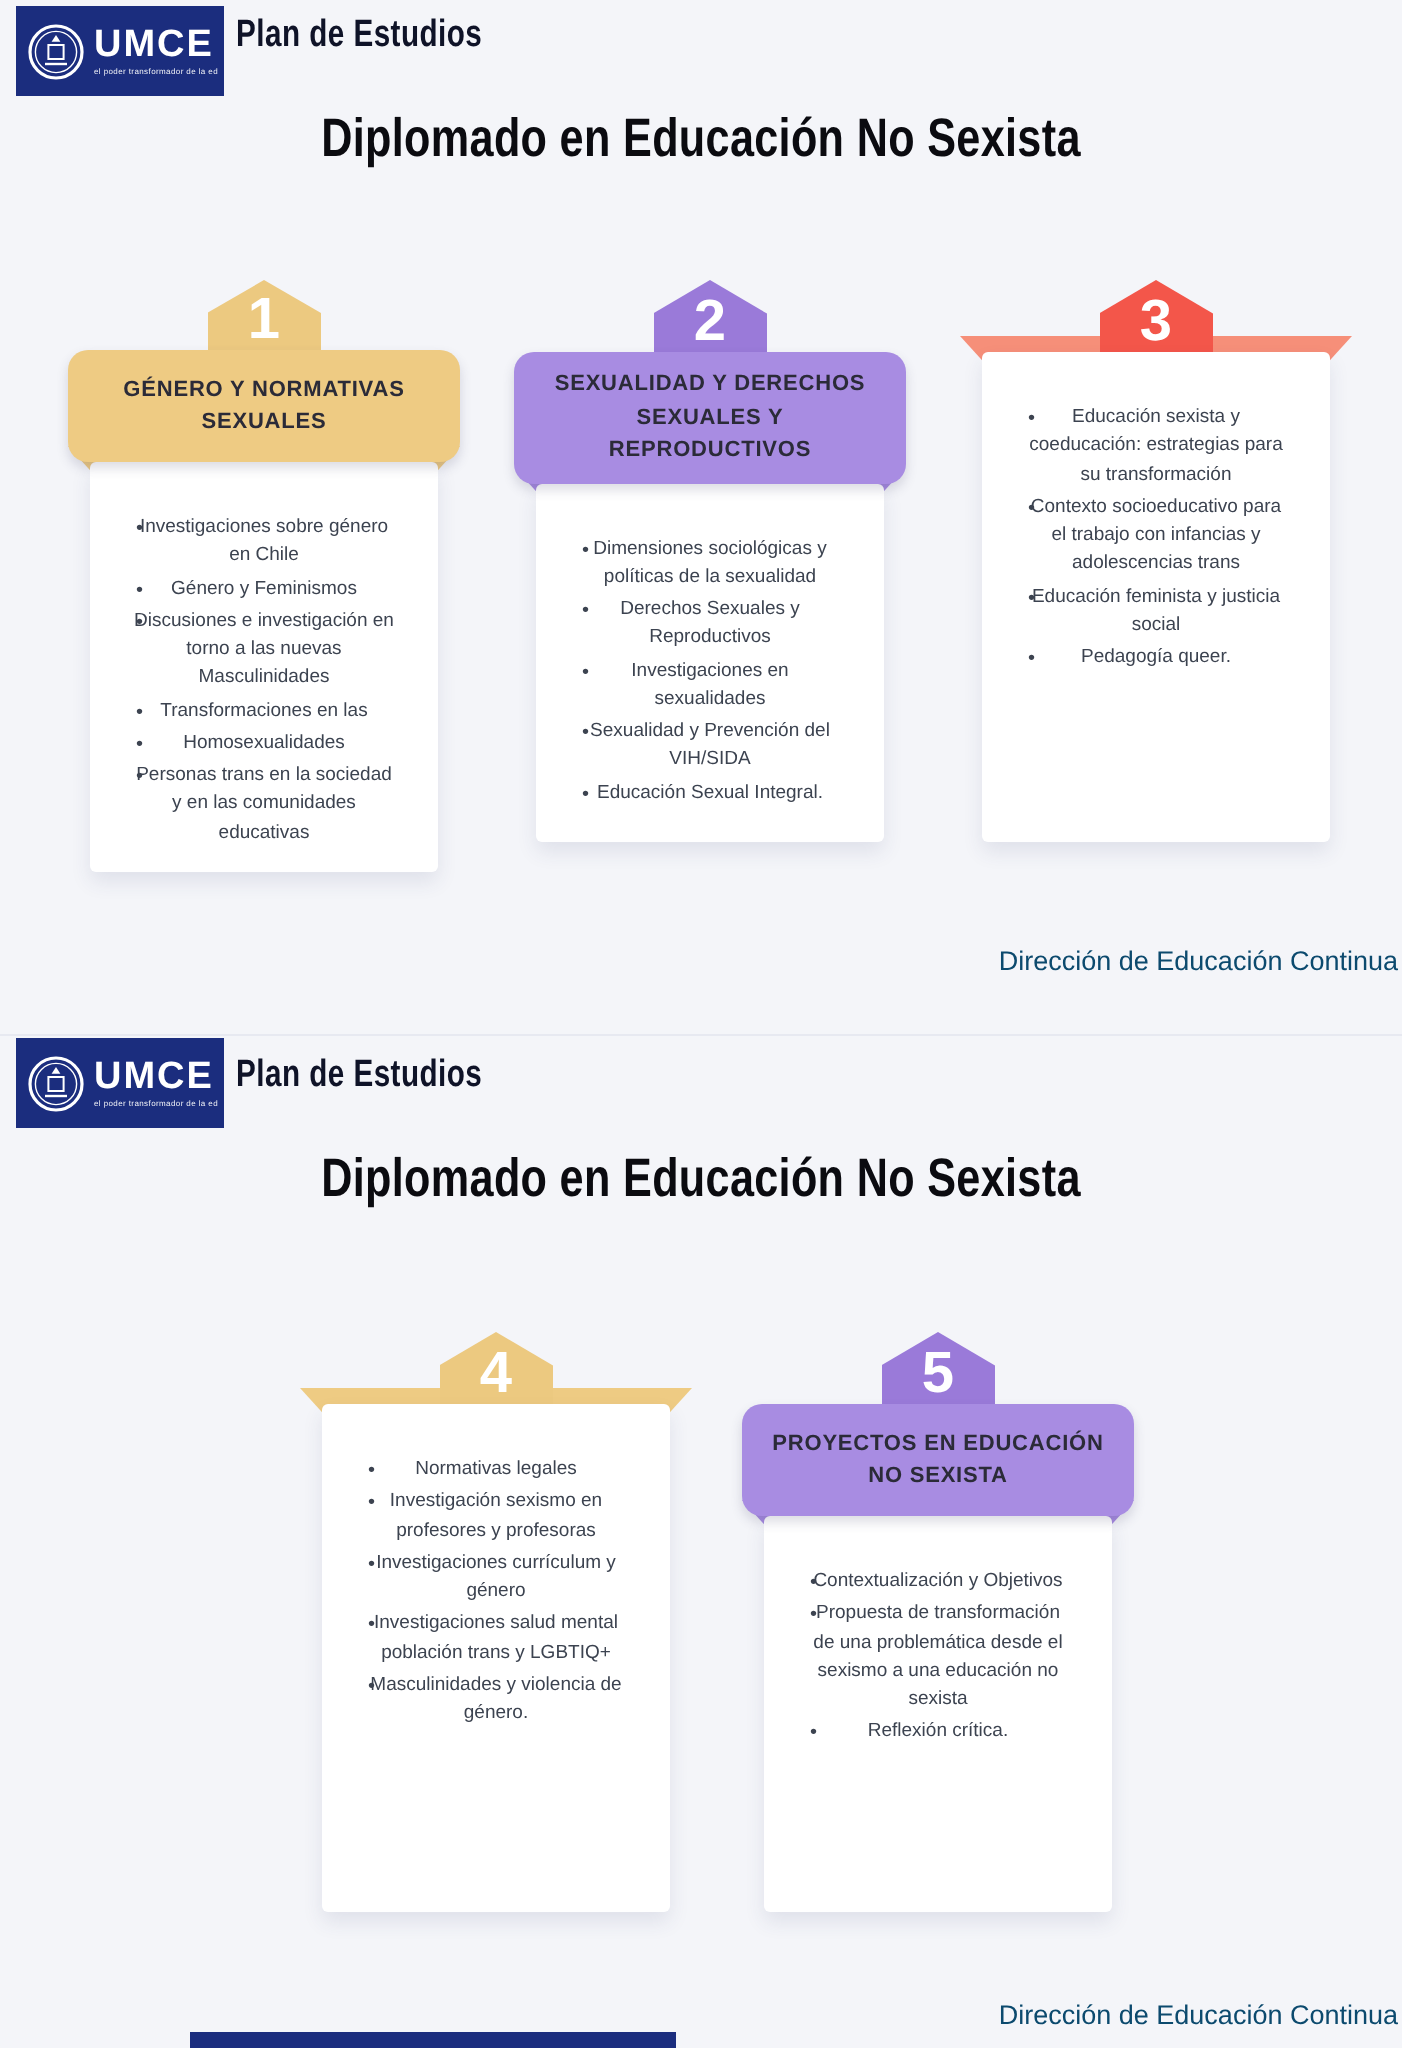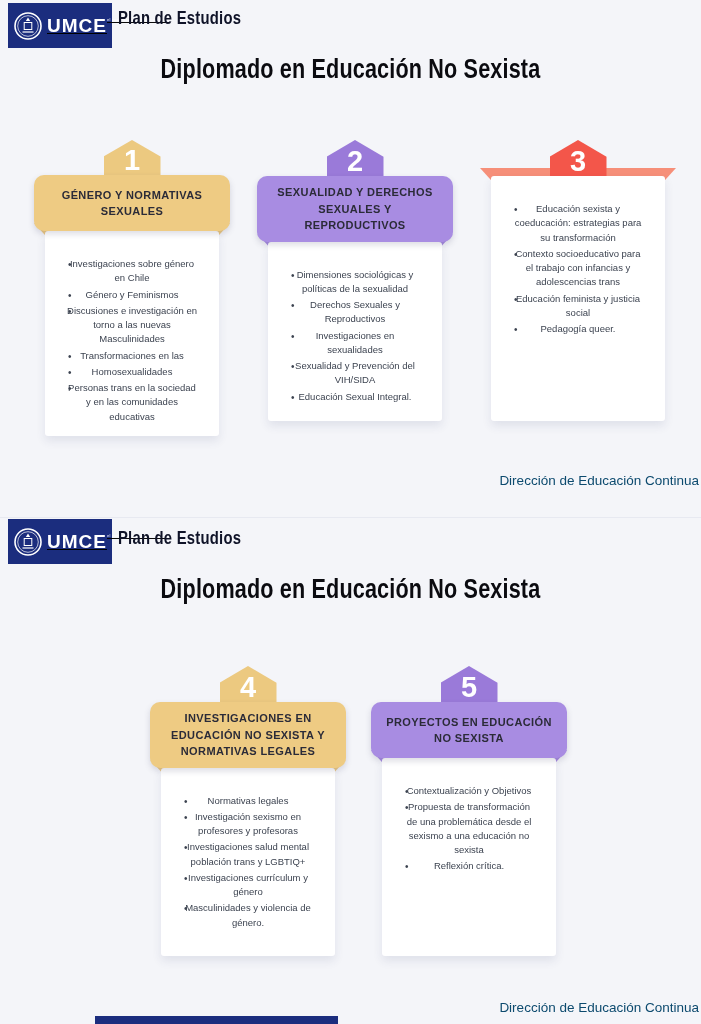--- a/index.html
+++ b/index.html
@@ -13,21 +13,21 @@
   #p2{top:517px;height:507px;border-top:1px solid #e7e9f1;}
 
   
   .brand{
     position:absolute;left:8px;top:3px;width:104px;height:45px;
     background:#1b2d7e;display:flex;align-items:center;gap:4px;
     padding-left:5px;box-sizing:border-box;
   }
   #p2 .brand{top:1px;}
   .emblem{flex:0 0 auto;display:flex;}
-  .logo-stack{display:flex;flex-direction:row;line-height:1;text-decoration:underline;}
+  .logo-stack{display:flex;flex-direction:column;line-height:1;}
   .logo-word{color:#fff;font-weight:bold;font-size:19px;letter-spacing:1px;}
   .logo-tag{color:#fff;font-size:4px;letter-spacing:.2px;margin-top:2px;white-space:nowrap;overflow:hidden;max-width:62px;opacity:.95;}
   .plan-label{
     position:absolute;left:118px;top:7px;margin:0;
     font-size:19px;font-weight:bold;color:#0f1328;
     transform:scaleX(.78);transform-origin:left top;letter-spacing:.3px;
     white-space:nowrap;
   }
   #p2 .plan-label{top:9px;}
 
@@ -189,30 +189,27 @@
     </span>
   </div>
   <h2 class="plan-label">Plan de Estudios</h2>
   <h1 class="page-title">Diplomado en Educación No Sexista</h1>
 
   <div class="cards">
     <div class="card" style="--badge: #ecc980; --head: #eecb83;">
       <div class="badge">
           <span>4</span>
         </div>
-      <div class="card-header">
-          <span>INVESTIGACIONES EN EDUCACIÓN NO SEXISTA Y NORMATIVAS LEGALES</span>
-        </div>
       <div class="body-wrap">
         <div class="card-body">
           <ul class="topics">
             <li>Normativas legales</li>
             <li>Investigación sexismo en profesores y profesoras</li>
+            <li>Investigaciones currículum y género</li>
             <li>Investigaciones salud mental población trans y LGBTIQ+</li>
-            <li>Investigaciones currículum y género</li>
             <li>Masculinidades y violencia de género.</li>
           </ul>
         </div>
       </div>
     </div>
 
     <div class="card" style="--badge: #9a7ad9; --head: #a88ce2;">
       <div class="badge">
           <span>5</span>
         </div>

